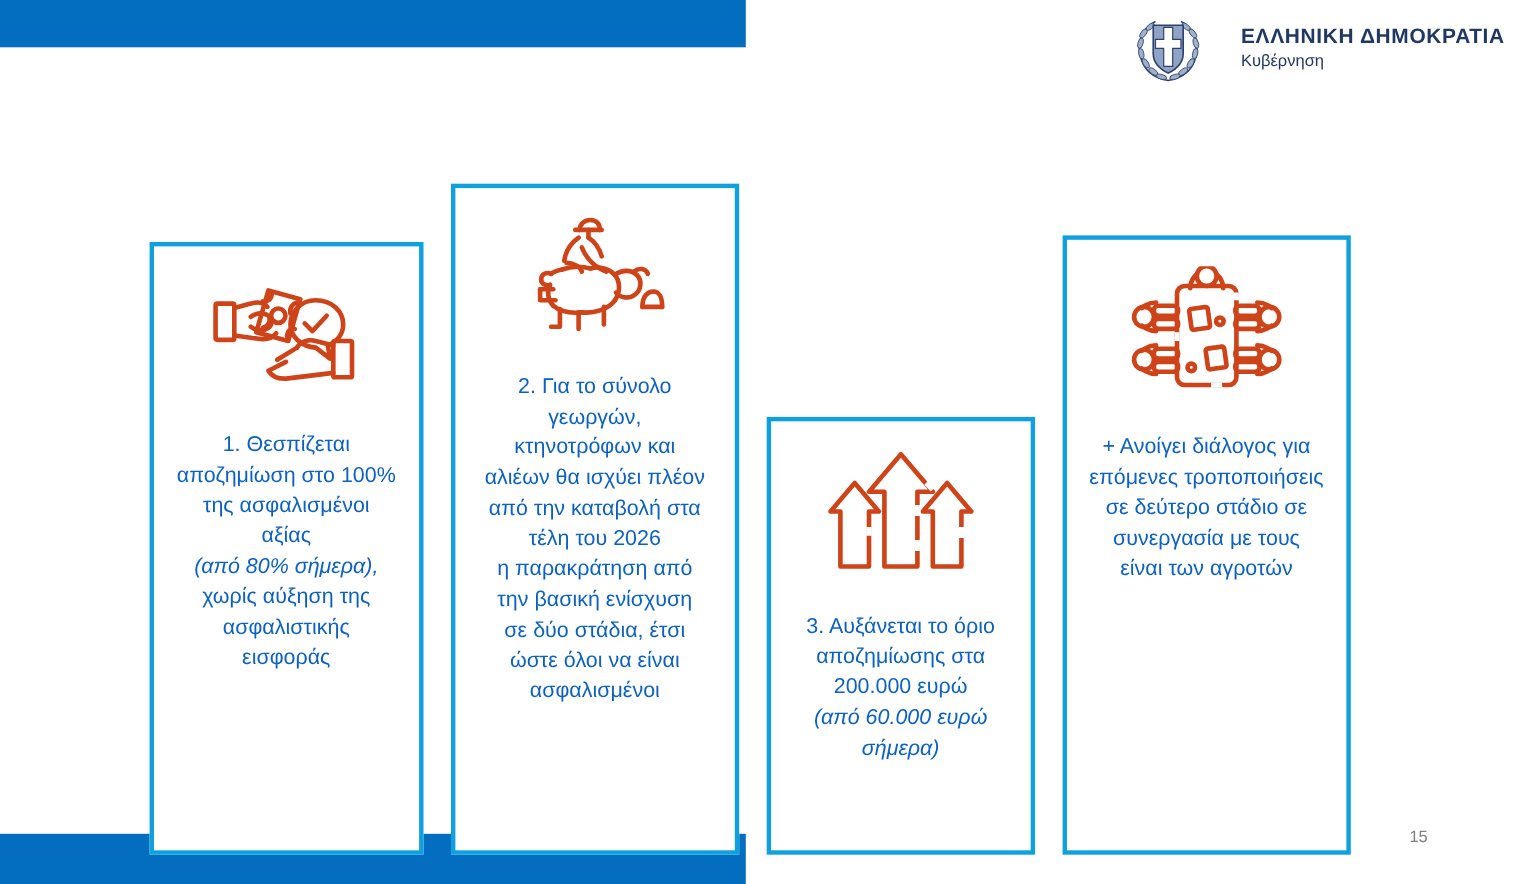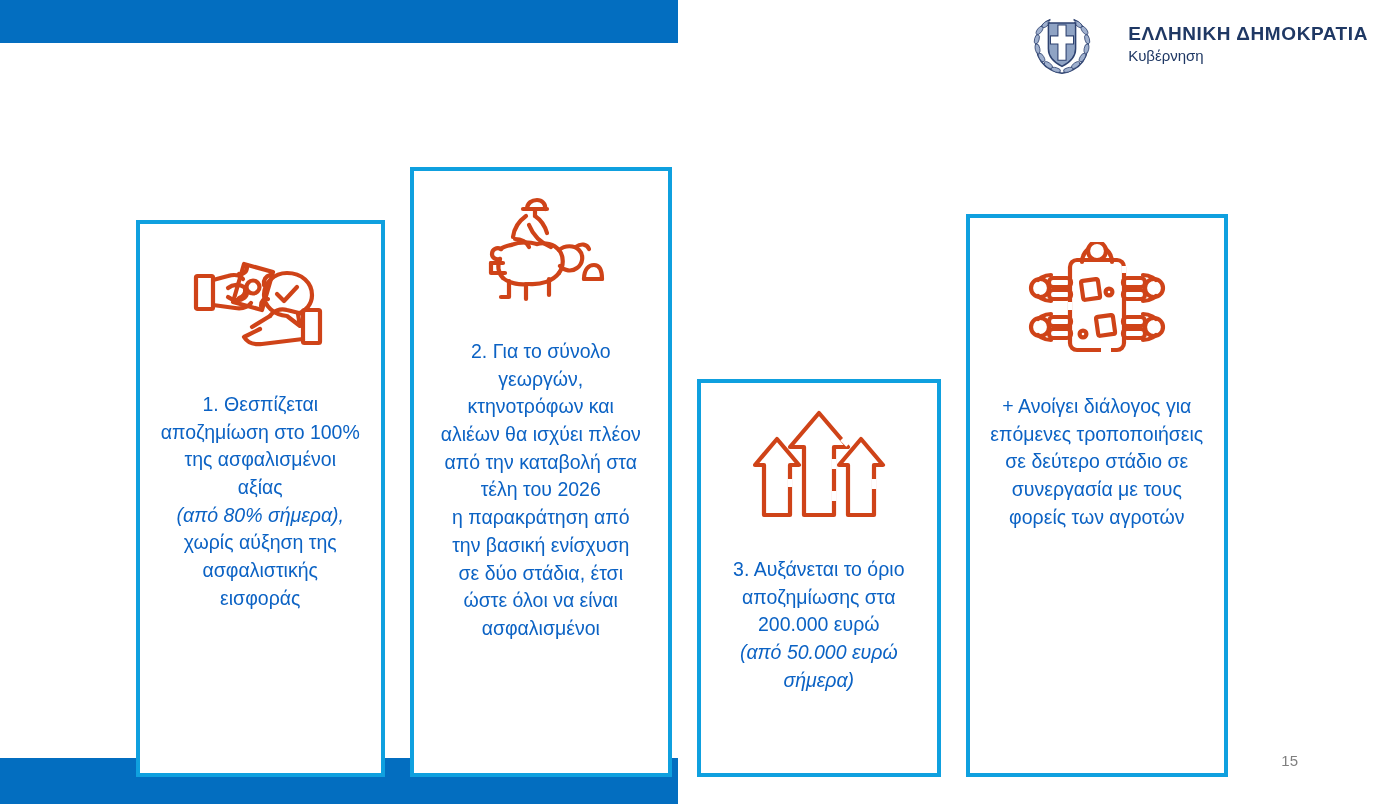--- a/index.html
+++ b/index.html
@@ -264,21 +264,21 @@
 
           <g stroke="#ffffff" stroke-width="5" stroke-linecap="butt">
             <line x1="85" y1="52" x2="85" y2="62"></line>
             <line x1="85" y1="84" x2="85" y2="94"></line>
             <line x1="125" y1="72" x2="125" y2="82"></line>
             <line x1="41" y1="72" x2="41" y2="80"></line>
             <line x1="93" y1="32" x2="99" y2="38"></line>
           </g>
         </svg>
       </div>
-      <div class="card-text"><span>3. Αυξάνεται το όριο</span><br><span>αποζημίωσης στα</span><br><span>200.000 ευρώ</span><br><span class="it">(από 50.000 ευρώ</span><br><span class="it">σήμερα)</span></div>
+      <div class="card-text"><span>3. Αυξάνεται το όριο</span><br><span>αποζημίωσης στα</span><br><span>200.000 ευρώ</span><br><span class="it">(από 60.000 ευρώ</span><br><span class="it">σήμερα)</span></div>
     </div>
 
     <div class="card card-4">
       <div class="card-icon">
         <svg viewBox="0 0 140 120" width="140" height="120" aria-hidden="true">
           <g fill="none" stroke="#CF4318" stroke-width="4.2" stroke-linecap="round" stroke-linejoin="round">
 
             <rect x="43" y="18" width="54" height="90" rx="7"></rect>
 
             <rect x="55" y="38" width="17" height="19" rx="2" transform="rotate(-8 63 47)"></rect>
@@ -315,20 +315,20 @@
             <rect x="96" y="87" width="22" height="9" rx="4"></rect>
           </g>
 
           <g stroke="#ffffff" stroke-width="4.5" stroke-linecap="butt">
             <line x1="43" y1="60" x2="43" y2="68"></line>
             <line x1="97" y1="24" x2="97" y2="31"></line>
             <line x1="74" y1="108" x2="84" y2="108"></line>
           </g>
         </svg>
       </div>
-      <div class="card-text"><span>+ Ανοίγει διάλογος για</span><br><span>επόμενες τροποποιήσεις</span><br><span>σε δεύτερο στάδιο σε</span><br><span>συνεργασία με τους</span><br><span>φορείς των αγροτών</span></div>
+      <div class="card-text"><span>+ Ανοίγει διάλογος για</span><br><span>επόμενες τροποποιήσεις</span><br><span>σε δεύτερο στάδιο σε</span><br><span>συνεργασία με τους</span><br><span>είναι των αγροτών</span></div>
     </div>
 
   </div>
 
   <div class="page-number">15</div>
 
 </div>
 
 </body></html>

